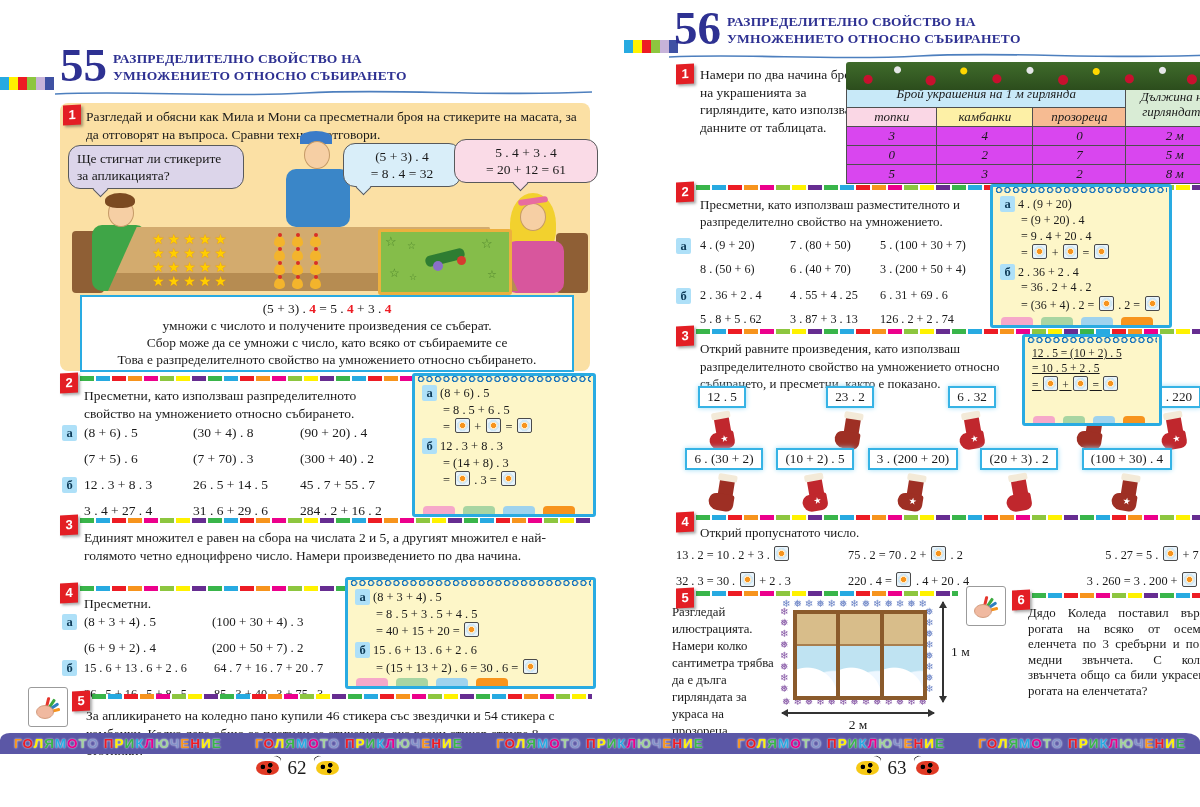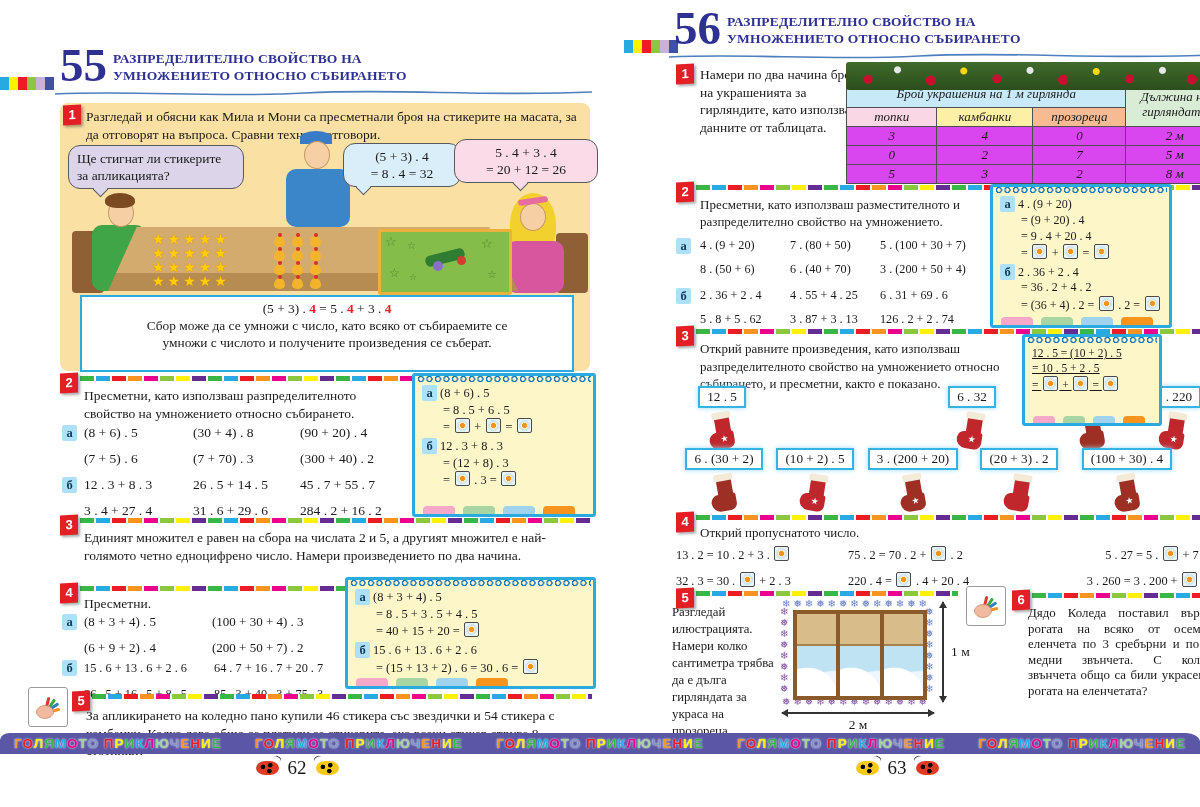--- a/index.html
+++ b/index.html
@@ -187,21 +187,21 @@
   <div class="t1box">
     <span class="badge" style="left:3px;top:2px;position:absolute;">1</span>
     <div style="position:absolute;left:26px;top:5px;width:494px;font-size:13.5px;line-height:17.5px;">Разгледай и обясни как Мила и Мони са пресметнали броя на стикерите на масата, за да отговорят на въпроса. Сравни техните отговори.</div>
     <div class="bub q" style="left:8px;top:42px;width:158px;">Ще стигнат ли стикерите за апликацията?</div>
     <div class="bub blue" style="left:283px;top:40px;width:100px;">
       <div>(5 + 3) . 4</div>
       <div>= 8 . 4 = 32</div>
     </div>
     <div class="bub pink" style="left:394px;top:36px;width:126px;">
       <div>5 . 4 + 3 . 4</div>
-      <div>= 20 + 12 = 26</div>
+      <div>= 20 + 12 = 61</div>
     </div>
 
     <div class="chair" style="left:12px;top:128px;width:32px;height:62px;"></div>
     <div class="body-shape" style="left:32px;top:122px;width:54px;height:66px;background:#3fa547;"></div>
     <div class="head" style="left:48px;top:96px;"></div>
     <div class="hair" style="left:45px;top:90px;width:30px;height:15px;"></div>
     <div class="cap" style="left:240px;top:28px;width:32px;height:13px;"></div>
     <div class="head" style="left:244px;top:38px;"></div>
     <div class="body-shape" style="left:226px;top:66px;width:64px;height:58px;background:#3a86c8;"></div>
     <div class="chair" style="left:496px;top:130px;width:32px;height:60px;"></div>
@@ -253,22 +253,23 @@
         <b style="left:100px;top:4px;font-size:13px;">☆</b>
       <b style="left:106px;top:36px;font-size:11px;">☆</b>
         <b style="left:28px;top:40px;font-size:9px;">☆</b>
       <div class="deco1"></div>
       <div class="deco2"></div>
       <div class="deco3"></div>
     </div>
 
     <div class="rulebox">
       <div><span>(5 + 3) . </span><span class="red">4</span><span> = 5 . </span><span class="red">4</span><span> + 3 . </span><span class="red">4</span></div>
+      <div>умножи с числото и получените произведения се съберат.</div>
       <div>Сбор може да се умножи с число, като всяко от събираемите се</div>
-      <div>умножи с числото и получените произведения се съберат.</div>
+      <div>Това е разпределителното свойство на умножението относно събирането.</div>
     </div>
   </div>
 
   <span class="badge" style="left:60px;top:336px;">2</span>
   <div class="sep" style="left:80px;top:339px;width:512px;"></div>
   <div class="txt" style="left:84px;top:350px;width:322px;">Пресметни, като използваш разпределителното свойство на умножението относно събирането.</div>
   <span class="mk mkabs" style="left:62px;top:388px;">а</span>
   <div class="grid gl2a" style="left:84px;top:387px;width:326px;">
       <span>(8 + 6) . 5</span>
       <span>(30 + 4) . 8</span>
@@ -287,21 +288,21 @@
       <span>284 . 2 + 16 . 2</span>
     </div>
 
   <div class="nb" style="left:412px;top:336px;width:178px;height:138px;">
     <div class="sp"></div>
     <div class="bd">
       <div><span class="mk">а</span> <span class="boxify">(8 + 6) . 5</span></div>
       <div class="ind boxify">= 8 . 5 + 6 . 5</div>
       <div class="ind boxify">= <span class="abox"></span> + <span class="abox"></span> = <span class="abox"></span></div>
       <div style="margin-top:3px;"><span class="mk">б</span> <span class="boxify">12 . 3 + 8 . 3</span></div>
-      <div class="ind boxify">= (12 + 8) . 3</div>
+      <div class="ind boxify">= (14 + 8) . 3</div>
       <div class="ind boxify">= <span class="abox"></span> . 3 = <span class="abox"></span></div>
     </div>
     <div class="tabs">
         <i></i>
         <i></i>
         <i></i>
         <i></i>
       </div>
   </div>
 
@@ -473,20 +474,28 @@
 
   <div class="scol" style="left:46px;top:386px;width:104px;">
     <span class="plabel">12 . 5</span>
     <div class="stk">
         <i></i>
         <u></u>
         <b></b>
         <em>★</em>
       </div>
   </div>
+  <div class="scol" style="left:174px;top:386px;width:104px;">
+    <span class="plabel">23 . 2</span>
+    <div class="stk g">
+        <i></i>
+        <u></u>
+        <b></b>
+      </div>
+  </div>
   <div class="scol" style="left:296px;top:386px;width:104px;">
     <span class="plabel">6 . 32</span>
     <div class="stk">
         <i></i>
         <u></u>
         <b></b>
         <em>★</em>
       </div>
   </div>
   <div class="scol" style="left:412px;top:386px;width:112px;">

